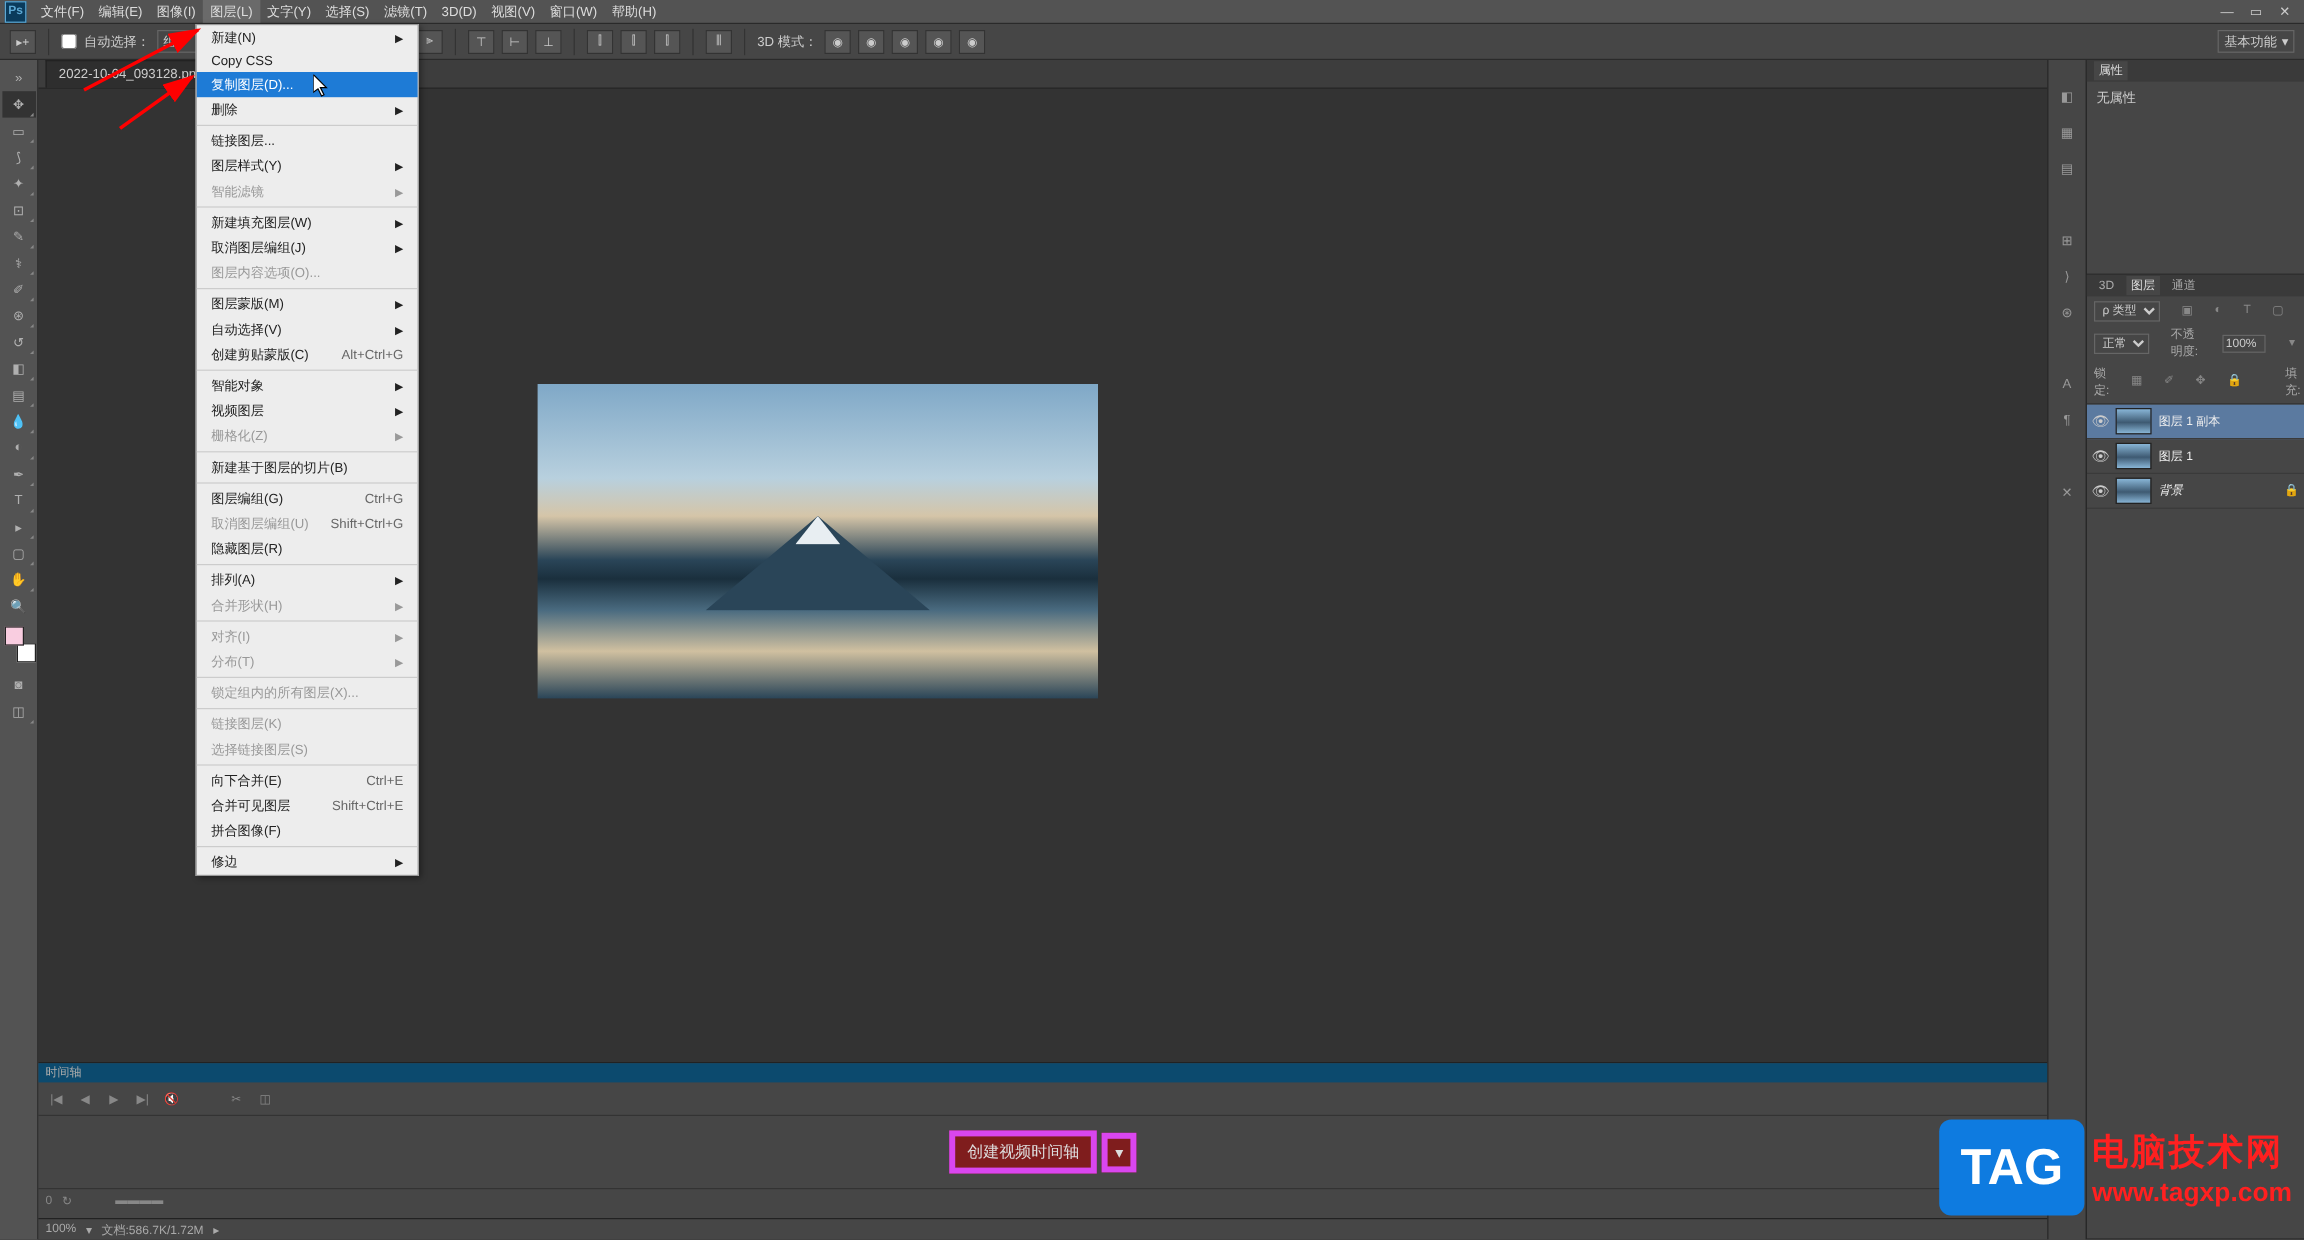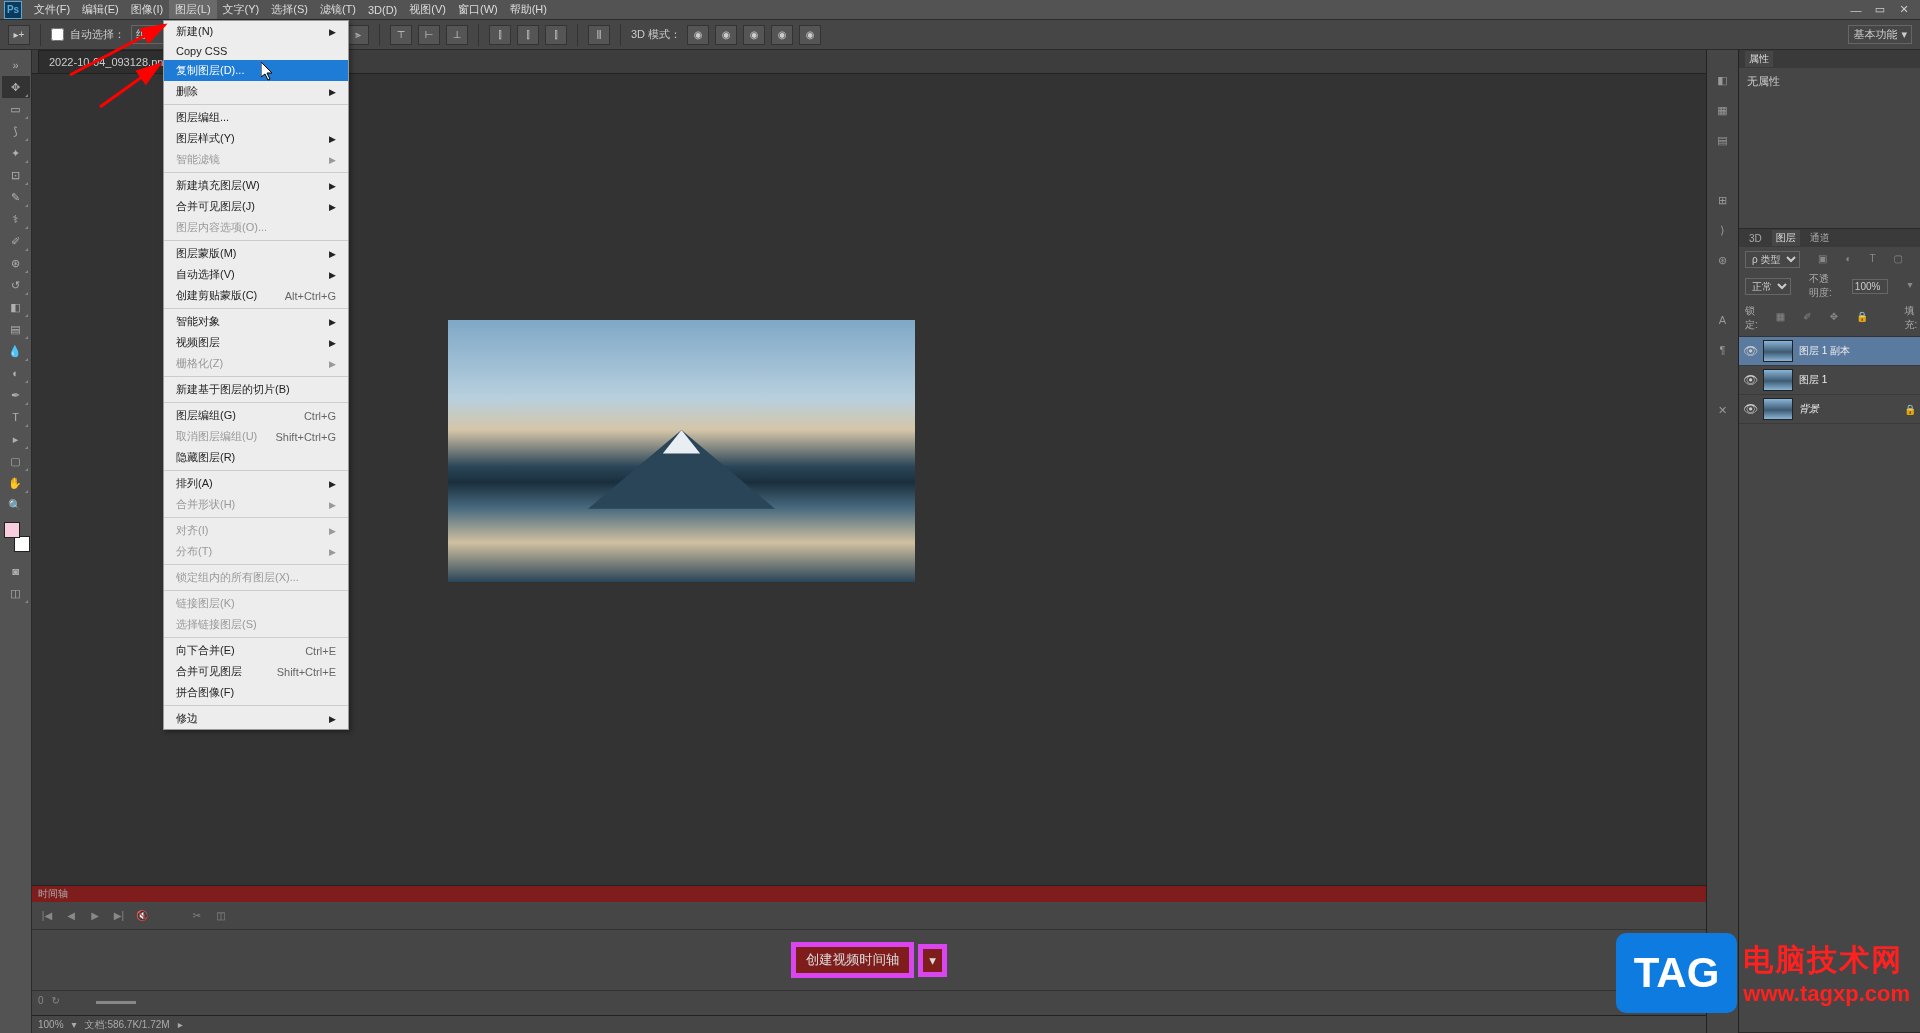--- a/index.html
+++ b/index.html
@@ -43,21 +43,21 @@
 .doc-tab-bar { height: 24px; background: #3d3d3d; border-bottom: 1px solid #222; display: flex; align-items: flex-end; padding: 0 6px; }
 .doc-tab { padding: 4px 10px 4px 10px; background: #2e2e2e; color: #ccc; border: 1px solid #222; border-bottom: none; display: flex; align-items: center; gap: 6px; }
 .doc-close { color: #888; font-size: 12px; }
 
 .canvas-view { flex: 1; background: #333; position: relative; overflow: hidden; }
 .image-placeholder { position: absolute; left: 416px; top: 246px; width: 467px; height: 262px; background: linear-gradient(to bottom, #7fa8c7 0%, #b8d0de 30%, #d5c5a8 42%, #2a4558 56%, #1a2f3d 62%, #4a6b80 72%, #d0c0a0 85%, #2a4558 100%); border: none; }
 .mountain { position: absolute; top: 42%; left: 30%; width: 40%; height: 30%; background: #2a4558; clip-path: polygon(50% 0%, 100% 100%, 0% 100%); }
 .snow { position: absolute; top: 0%; left: 40%; width: 20%; height: 30%; background: #e8eef2; clip-path: polygon(50% 0%, 100% 100%, 0% 100%); }
 
 .timeline-panel { height: 130px; background: #464646; border-top: 1px solid #222; }
-.timeline-header { height: 16px; background: #7f1d1d; padding: 0 6px; color: #aaa; font-size: 10px; display: flex; align-items: center; }
+.timeline-header { height: 16px; background: #0c4a6e; padding: 0 6px; color: #aaa; font-size: 10px; display: flex; align-items: center; }
 .timeline-controls { height: 28px; display: flex; align-items: center; padding: 0 8px; gap: 10px; border-bottom: 1px solid #333; }
 .tl-btn { color: #888; font-size: 10px; width: 14px; text-align: center; }
 .timeline-body { flex: 1; display: flex; align-items: center; justify-content: center; height: 60px; }
 .create-timeline-btn { background: #7f1d1d; border: 5px solid #d946ef; padding: 4px 10px; color: #ddd; }
 .timeline-footer { height: 20px; display: flex; align-items: center; gap: 8px; padding: 0 6px; color: #888; font-size: 10px; border-top: 1px solid #333; }
 
 
 .right-stack { width: 32px; background: #464646; border-left: 1px solid #222; display: flex; flex-direction: column; gap: 10px; padding-top: 20px; align-items: center; }
 .right-stack .ricon { width: 20px; height: 20px; color: #999; display: flex; align-items: center; justify-content: center; }
 .right-panels { width: 182px; background: #464646; border-left: 1px solid #222; display: flex; flex-direction: column; }
@@ -167,37 +167,37 @@
     </div>
   <div class="dd-item highlighted">
       <span>复制图层(D)...</span>
     </div>
   <div class="dd-item">
       <span>删除</span>
       <span class="dd-arrow">▶</span>
     </div>
   <div class="dd-sep"></div>
   <div class="dd-item">
-      <span>图层编组...</span>
+      <span>链接图层...</span>
     </div>
   <div class="dd-item">
       <span>图层样式(Y)</span>
       <span class="dd-arrow">▶</span>
     </div>
   <div class="dd-item disabled">
       <span>智能滤镜</span>
       <span class="dd-arrow">▶</span>
     </div>
   <div class="dd-sep"></div>
   <div class="dd-item">
       <span>新建填充图层(W)</span>
       <span class="dd-arrow">▶</span>
     </div>
   <div class="dd-item">
-      <span>合并可见图层(J)</span>
+      <span>取消图层编组(J)</span>
       <span class="dd-arrow">▶</span>
     </div>
   <div class="dd-item disabled">
       <span>图层内容选项(O)...</span>
     </div>
   <div class="dd-sep"></div>
   <div class="dd-item">
       <span>图层蒙版(M)</span>
       <span class="dd-arrow">▶</span>
     </div>

